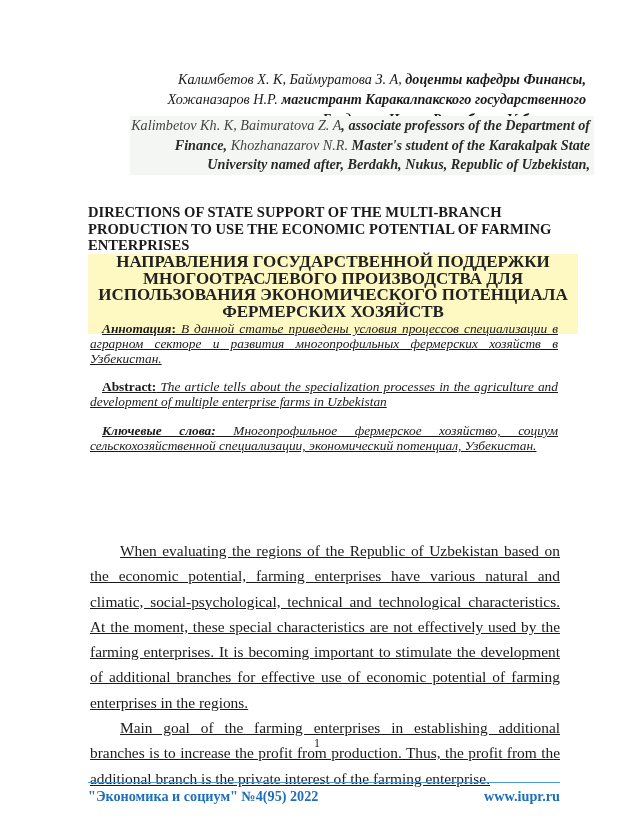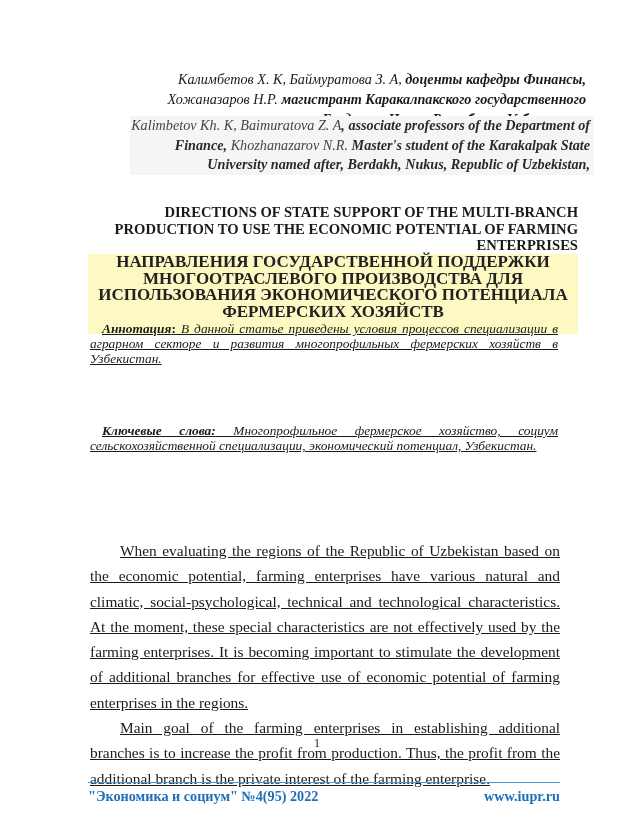--- a/index.html
+++ b/index.html
@@ -47,21 +47,21 @@
   }
   .light { font-weight: normal; color: #444; text-align: right; }
   .b { font-weight: bold; }
 
   
   .title-en {
     position: absolute;
     left: 88px;
     top: 204px;
     width: 490px;
-    text-align: right;
+    text-align: left;
     font-weight: bold;
     font-size: 14.6px;
     line-height: 16.5px;
     text-transform: none;
   }
   .title-ru {
     position: absolute;
     left: 88px;
     top: 254px;
     width: 490px;
@@ -154,20 +154,23 @@
     <span class="light">Kalimbetov Kh. K, Baimuratova Z. A</span><span class="b">, associate professors of the Department of Finance,</span><span class="light"> Khozhanazarov N.R.</span><span class="b"> Master's student of the Karakalpak State University named after, Berdakh, Nukus, Republic of Uzbekistan,</span>
   </div>
 
   <div class="title-en">DIRECTIONS OF STATE SUPPORT OF THE MULTI-BRANCH PRODUCTION TO USE THE ECONOMIC POTENTIAL OF FARMING ENTERPRISES</div>
   <div class="title-ru">НАПРАВЛЕНИЯ ГОСУДАРСТВЕННОЙ ПОДДЕРЖКИ МНОГООТРАСЛЕВОГО ПРОИЗВОДСТВА ДЛЯ ИСПОЛЬЗОВАНИЯ ЭКОНОМИЧЕСКОГО ПОТЕНЦИАЛА ФЕРМЕРСКИХ ХОЗЯЙСТВ</div>
 
   <div class="abs abs-ru">
     <span class="lbl"><span>Аннотация</span><span style="font-style:normal">:</span></span><span> В данной статье приведены условия процессов специализации в аграрном секторе и  развития многопрофильных фермерских хозяйств в Узбекистан.</span>
   </div>
 
+  <div class="abs abs-en">
+    <span class="lbl" style="font-style:normal"><span>Abstract</span><span>:</span></span><span> The article tells about the specialization processes in the agriculture and development of multiple enterprise farms in Uzbekistan</span>
+  </div>
 
   <div class="abs kw-ru">
     <span class="lbl">Ключевые слова:</span><span> Многопрофильное фермерское хозяйство, социум сельскохозяйственной специализации,  экономический потенциал, Узбекистан.</span>
   </div>
 
 
   <div class="body-text">
     <p>When evaluating the regions of the Republic of Uzbekistan based on the economic potential, farming enterprises have various natural and climatic, social-psychological, technical and technological characteristics. At the moment, these special characteristics are not effectively used by the farming enterprises. It is becoming important to stimulate the development of additional branches for effective use of economic potential of farming enterprises in the regions.</p>
     <p>Main goal of the farming enterprises in establishing additional branches is to increase the profit from production. Thus, the profit from the additional branch is the private interest of the farming enterprise.</p>
   </div>

